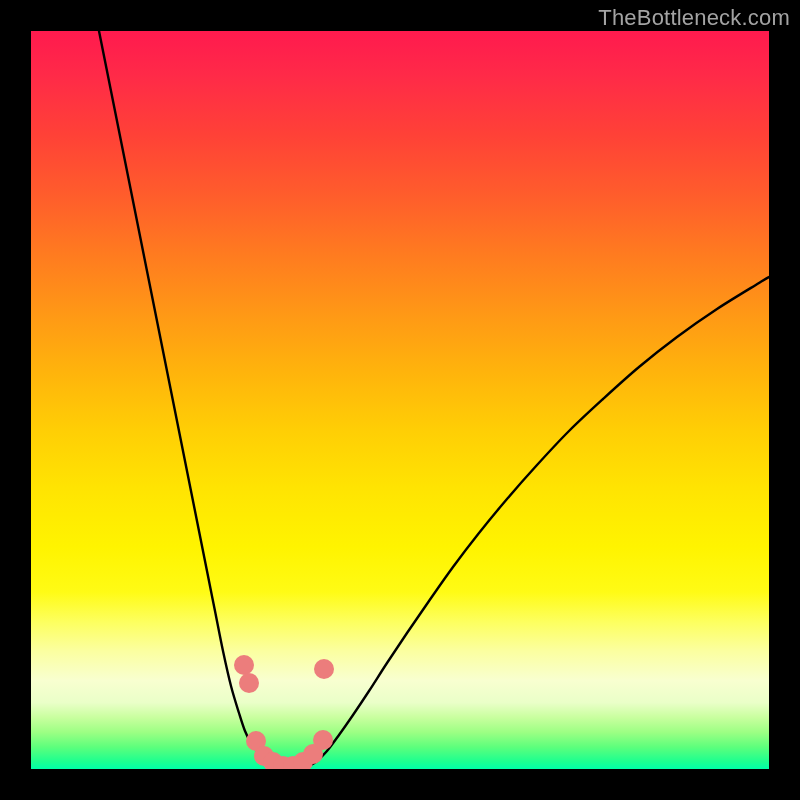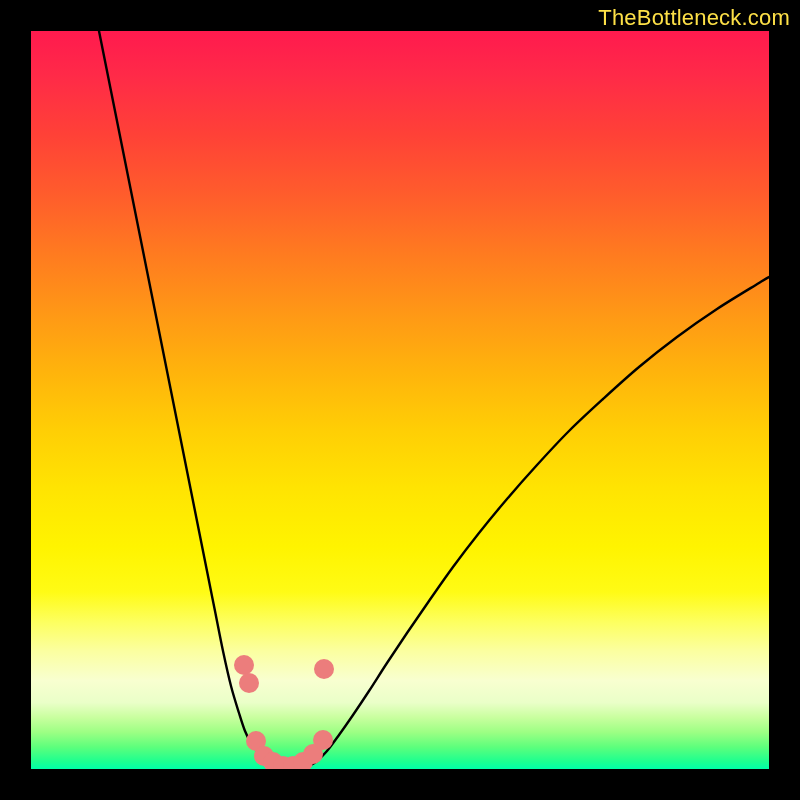--- a/index.html
+++ b/index.html
@@ -51,21 +51,21 @@
       #9dff84 95%,
       #5eff7c 97%,
       #1cff90 99%,
       #00ffa8 100%
     );
   }
   .watermark {
     position: absolute;
     top: 5px;
     right: 10px;
-    color: #fde047;
+    color: #a3a3a3;
     font-size: 22px;
     font-weight: 400;
     letter-spacing: 0.2px;
     user-select: none;
   }
   svg.curve-layer {
     position: absolute;
     inset: 0;
     width: 738px;
     height: 738px;

